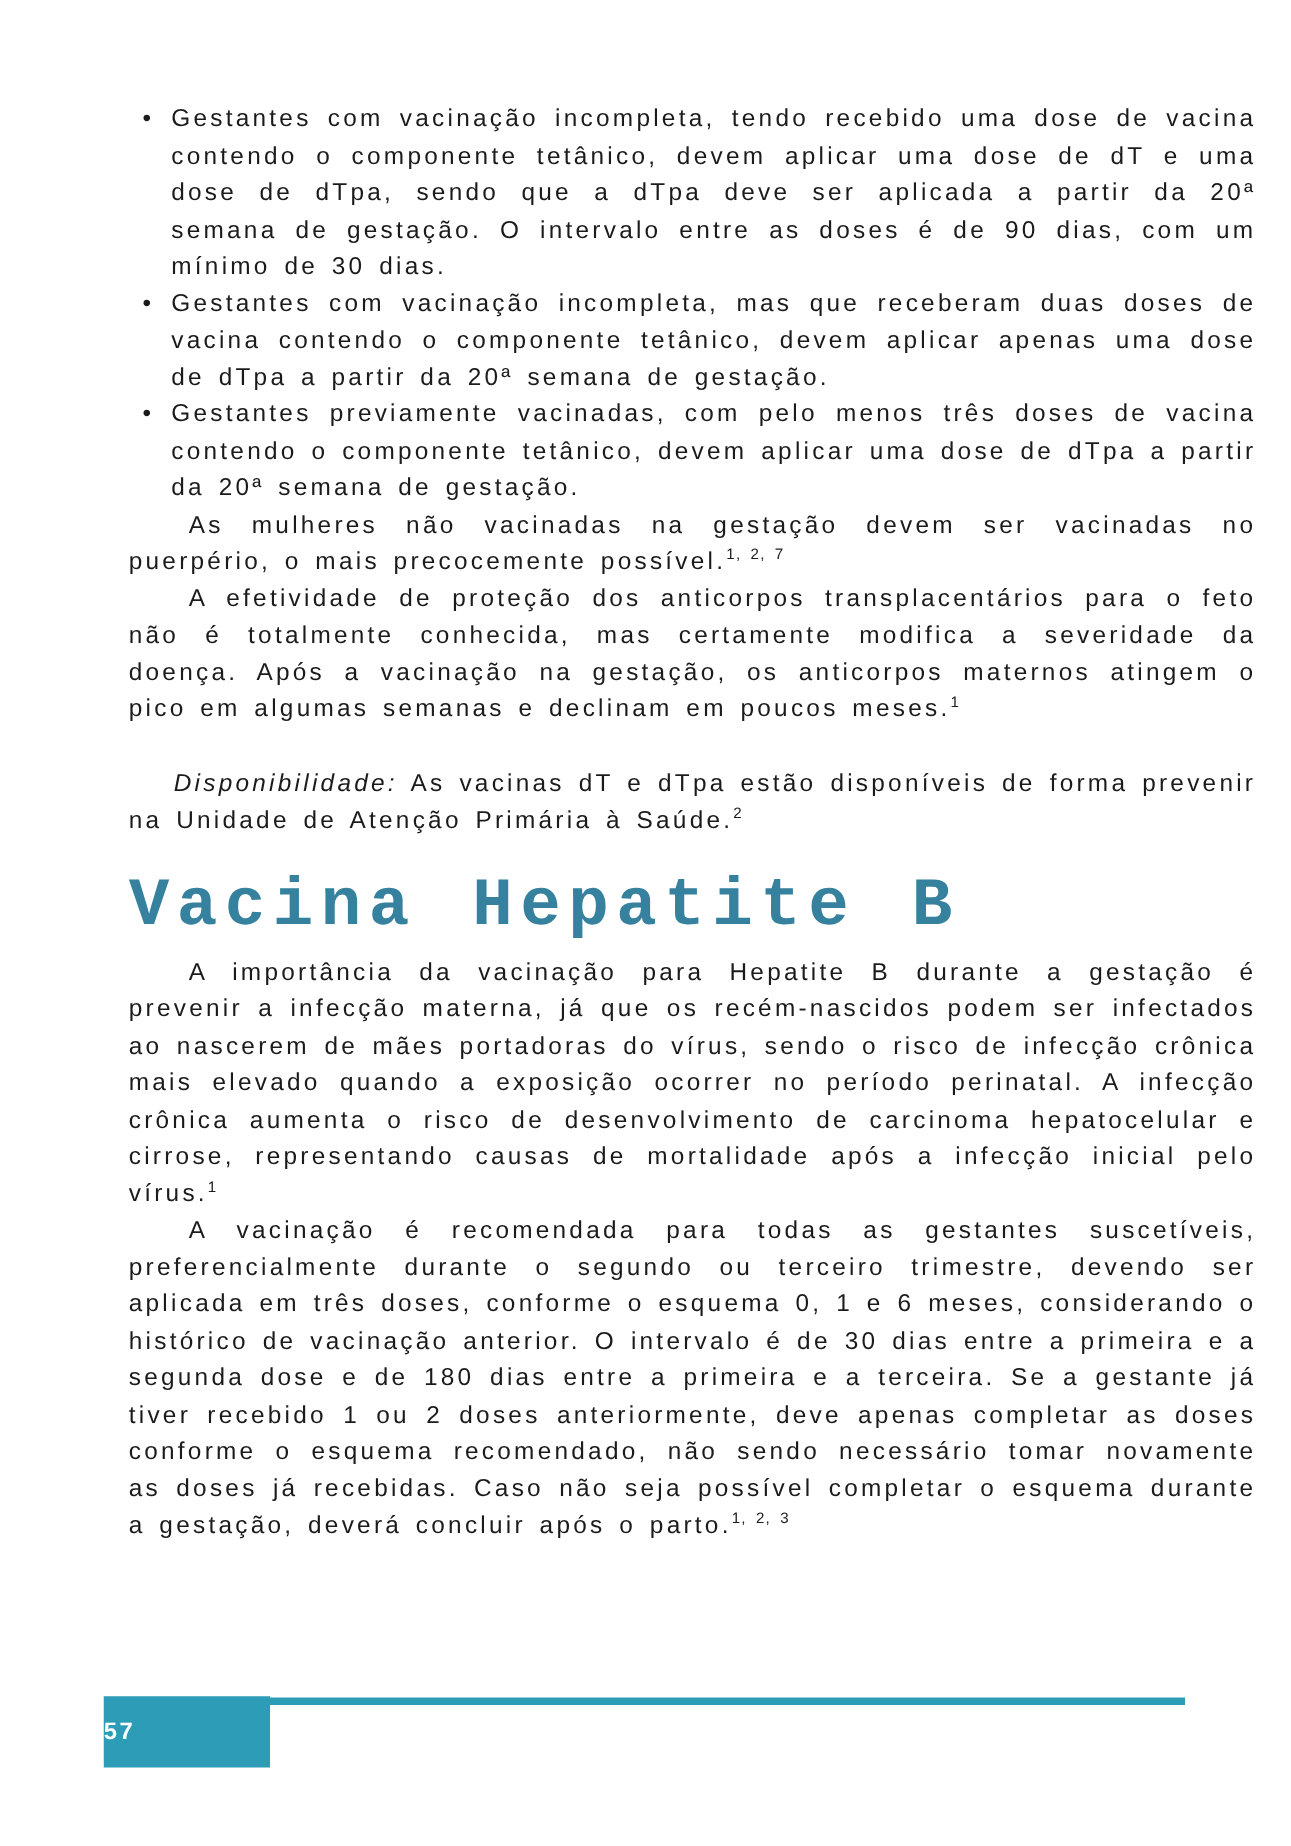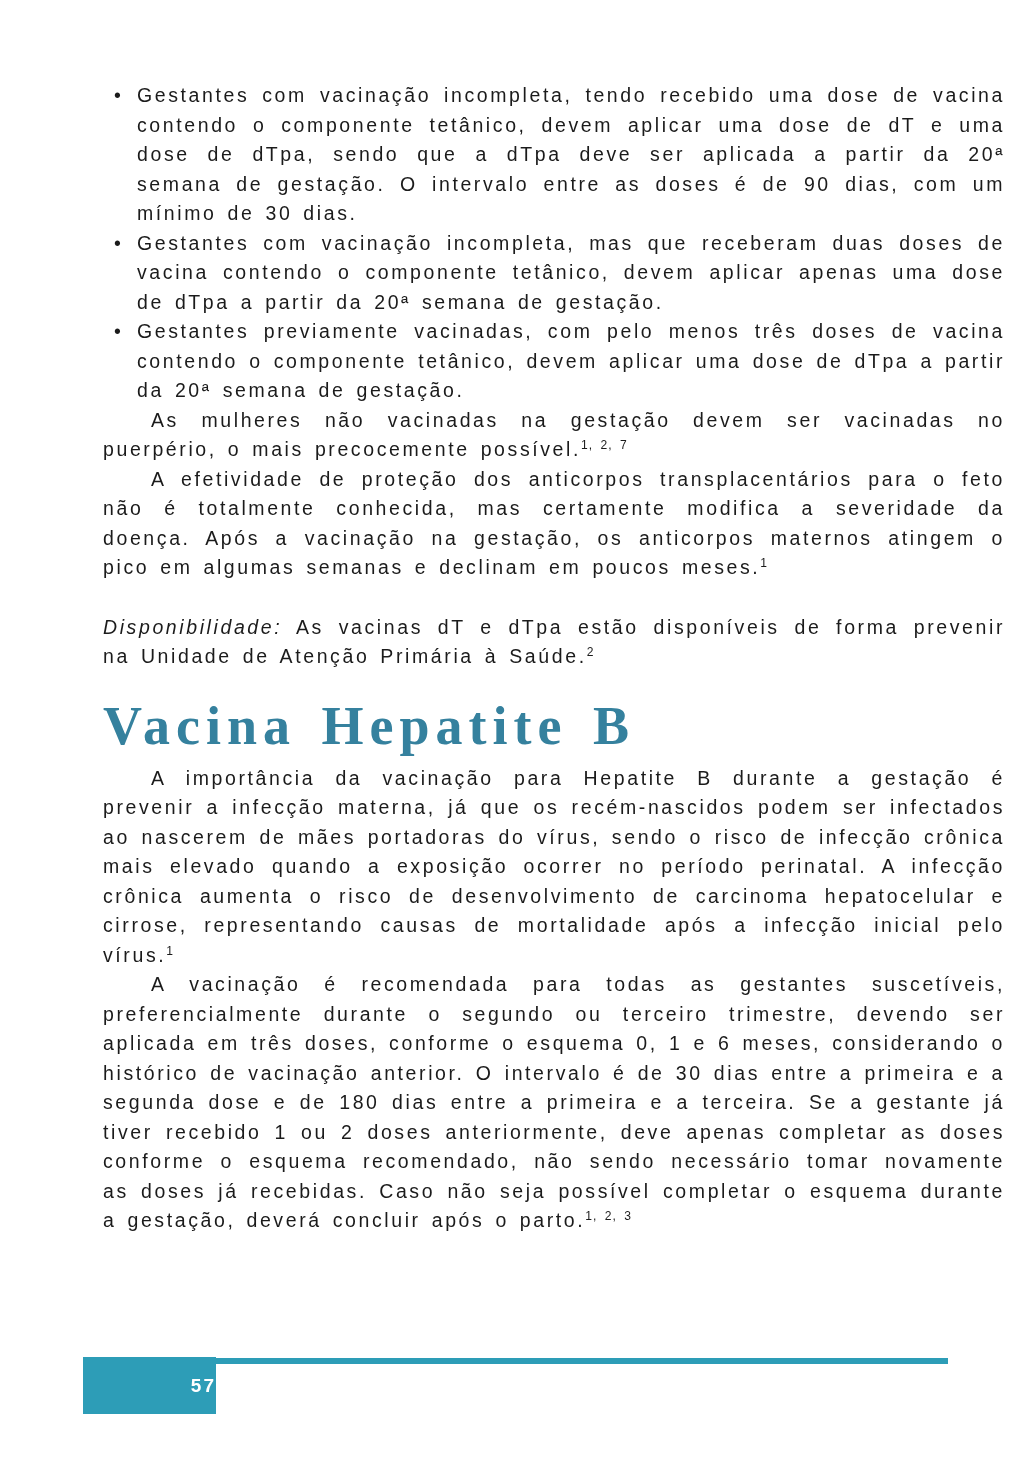--- a/index.html
+++ b/index.html
@@ -28,50 +28,50 @@
   }
   ul.bullet-list{margin:0;padding:0;list-style:none;}
   ul.bullet-list li{position:relative;padding-left:34px;}
   ul.bullet-list .dot{
     position:absolute;left:11px;top:0;
     letter-spacing:0;
   }
   .para{margin:0;}
   .indent{text-indent:48px;}
   .availability{margin-top:30px;text-indent:0;}
-  .availability em{font-style:italic;}
+  .availability em{font-style:italic;margin-left:36px;}
   sup{
     font-size:62%;
     vertical-align:super;
     line-height:0;
     letter-spacing:1px;
   }
   h1.heading{
     margin:26px 0 10px 0;
-    font-family:Liberation Serif, serif;
+    font-family:Liberation Mono, monospace;
     font-weight:700;
     font-size:54px;
     line-height:56px;
     color:var(--teal-heading);
     letter-spacing:6px;
     word-spacing:6px;
     text-align:left;
     text-indent:0;
   }
   h1.heading .hl{display:block;}
   .page-box{
     position:absolute;
     left:83px;top:1357px;
     width:133px;height:57px;
     background:var(--teal-footer);
     color:#ffffff;
     font-weight:700;
     font-size:19px;
     letter-spacing:2px;
-    text-align:right;
+    text-align:left;
     line-height:57px;
   }
   .footer-bar{
     position:absolute;
     left:216px;top:1358px;
     width:732px;height:6px;
     background:var(--teal-footer);
   }
 </style>
 </head>

